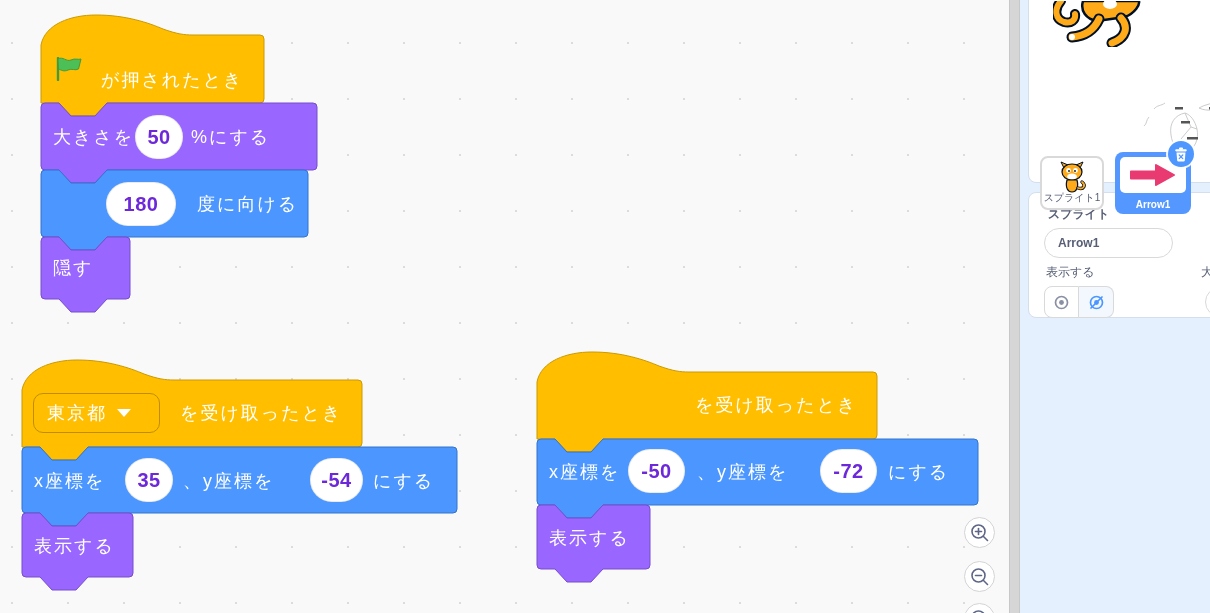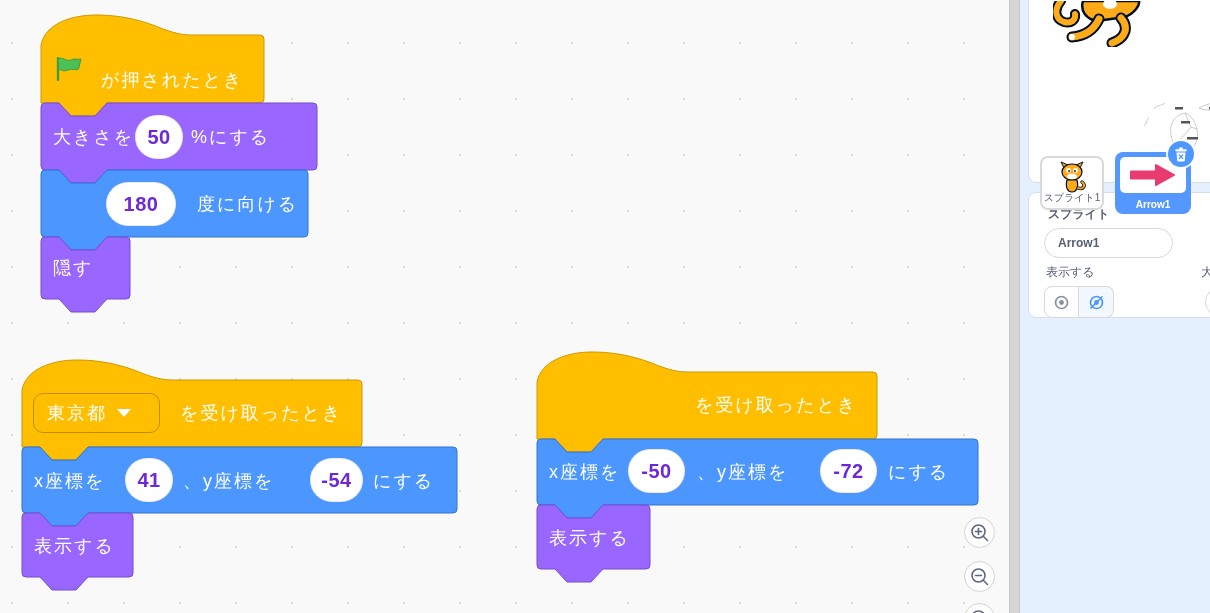--- a/index.html
+++ b/index.html
@@ -108,21 +108,21 @@
     <path d="M4 153 H18 L30 166 H54 L66 153 H107 Q111 153 111 157 V213 Q111 217 107 217 H66 L54 230 H30 L18 217 H4 Q0 217 0 213 V157 Q0 153 4 153 Z" fill="#9966FF" stroke="#774DCB" stroke-width="1"></path>
   </svg>
 
   <div class="dropdown" style="left:33px; top:393px; width:127px;">
     <span>東京都</span>
     <span class="caret"></span>
   </div>
   <div class="blk-lbl" style="left:180px; top:401px;">を受け取ったとき</div>
 
   <div class="blk-lbl" style="left:34px; top:469px;">x座標を</div>
-  <div class="oval" style="left:125px; top:458px; width:48px;">41</div>
+  <div class="oval" style="left:125px; top:458px; width:48px;">35</div>
   <div class="blk-lbl" style="left:183px; top:469px;">、y座標を</div>
   <div class="oval" style="left:310px; top:458px; width:53px;">-54</div>
   <div class="blk-lbl" style="left:373px; top:469px;">にする</div>
 
   <div class="blk-lbl" style="left:34px; top:534px;">表示する</div>
 
   <svg class="script-svg" style="left:537px; top:352px;" width="460" height="235" viewBox="0 0 460 235">
     <path d="M0 87 V30 C4 9 30 0 55 0 C85 0 108 8 122 14 C136 19 143 20 152 20 H336 Q340 20 340 24 V83 Q340 87 336 87 H66 L54 100 H30 L18 87 Z" fill="#FFBF00" stroke="#CC9900" stroke-width="1"></path>
     <path d="M4 87 H18 L30 100 H54 L66 87 H437 Q441 87 441 91 V149 Q441 153 437 153 H66 L54 166 H30 L18 153 H4 Q0 153 0 149 V91 Q0 87 4 87 Z" fill="#4C97FF" stroke="#3373CC" stroke-width="1"></path>
     <path d="M4 153 H18 L30 166 H54 L66 153 H109 Q113 153 113 157 V213 Q113 217 109 217 H66 L54 230 H30 L18 217 H4 Q0 217 0 213 V157 Q0 153 4 153 Z" fill="#9966FF" stroke="#774DCB" stroke-width="1"></path>

